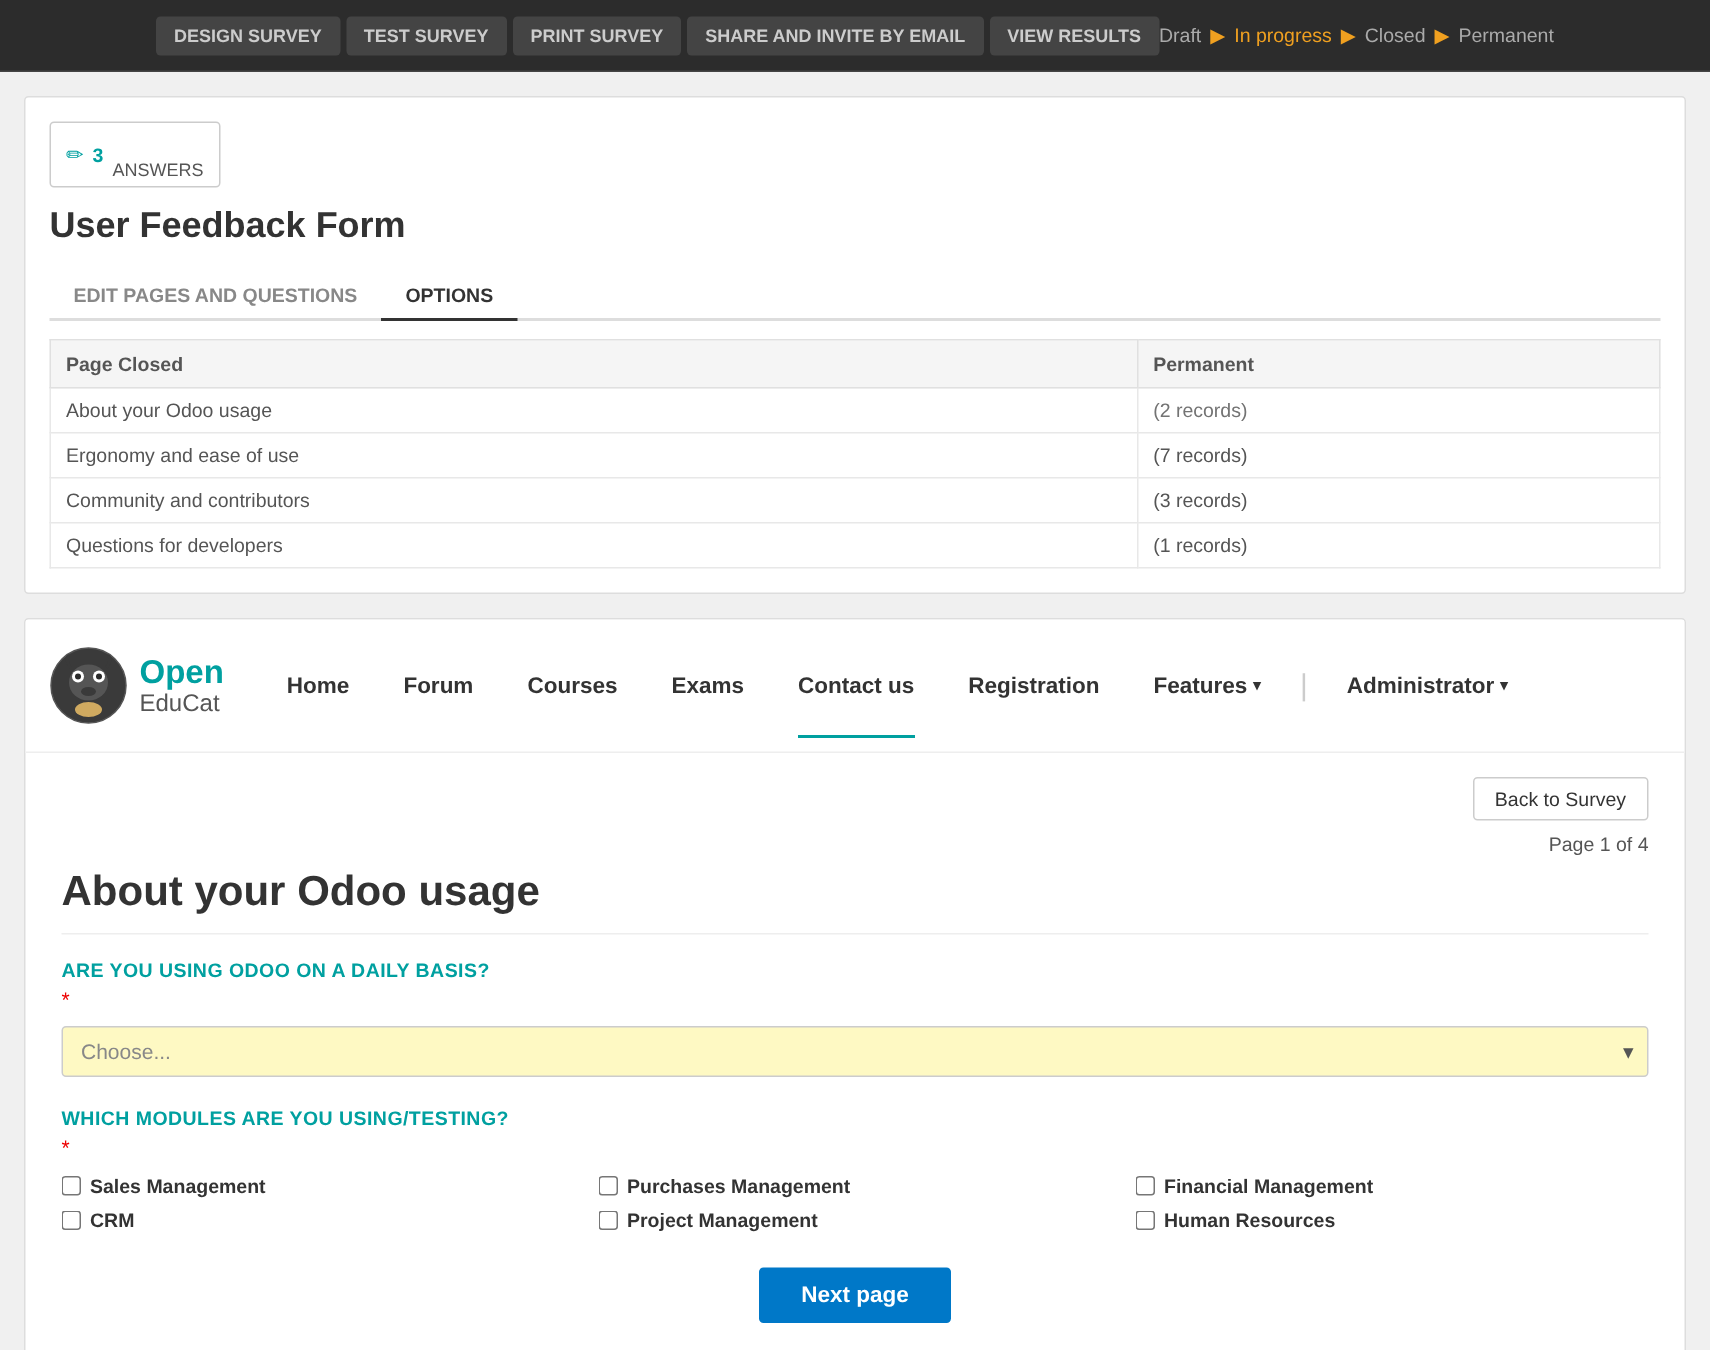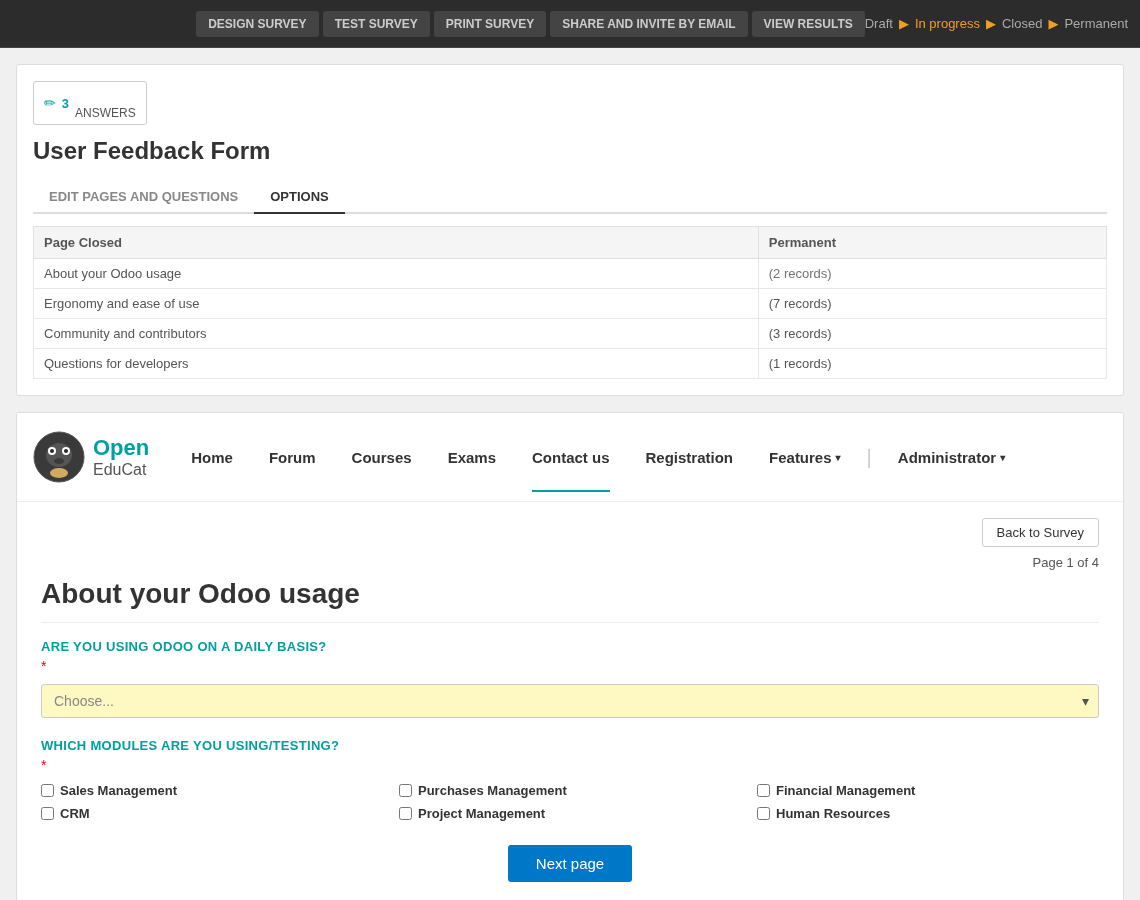--- a/index.html
+++ b/index.html
@@ -3,21 +3,21 @@
   <meta charset="utf-8">
   <style>
     * { box-sizing: border-box; margin: 0; padding: 0; }
     body { font-family: Arial, sans-serif; font-size: 14px; background: #f0f0f0; width: 1140px; height: 900px; overflow: hidden; }
 
     
     .top-bar {
       background: #2c2c2c;
       display: flex;
       align-items: center;
-      justify-content: flex-end;
+      justify-content: center;
       padding: 0 12px;
       height: 48px;
       border-bottom: 1px solid #444;
     }
     .top-bar-left { display: flex; gap: 4px; }
     .top-btn {
       padding: 6px 12px;
       font-size: 12px;
       font-weight: bold;
       border: none;
@@ -260,21 +260,21 @@
       padding-bottom: 16px;
     }
     .next-btn {
       background: #0078c8;
       color: #fff;
       border: none;
       padding: 10px 28px;
       font-size: 15px;
       border-radius: 3px;
       cursor: pointer;
-      font-weight: normal;
+      font-weight: bold;
     }
   </style>
 </head>
 <body>
 
 <div class="top-bar">
   <div class="top-bar-left">
     <button class="top-btn dark">DESIGN SURVEY</button>
     <button class="top-btn dark">TEST SURVEY</button>
     <button class="top-btn dark">PRINT SURVEY</button>

